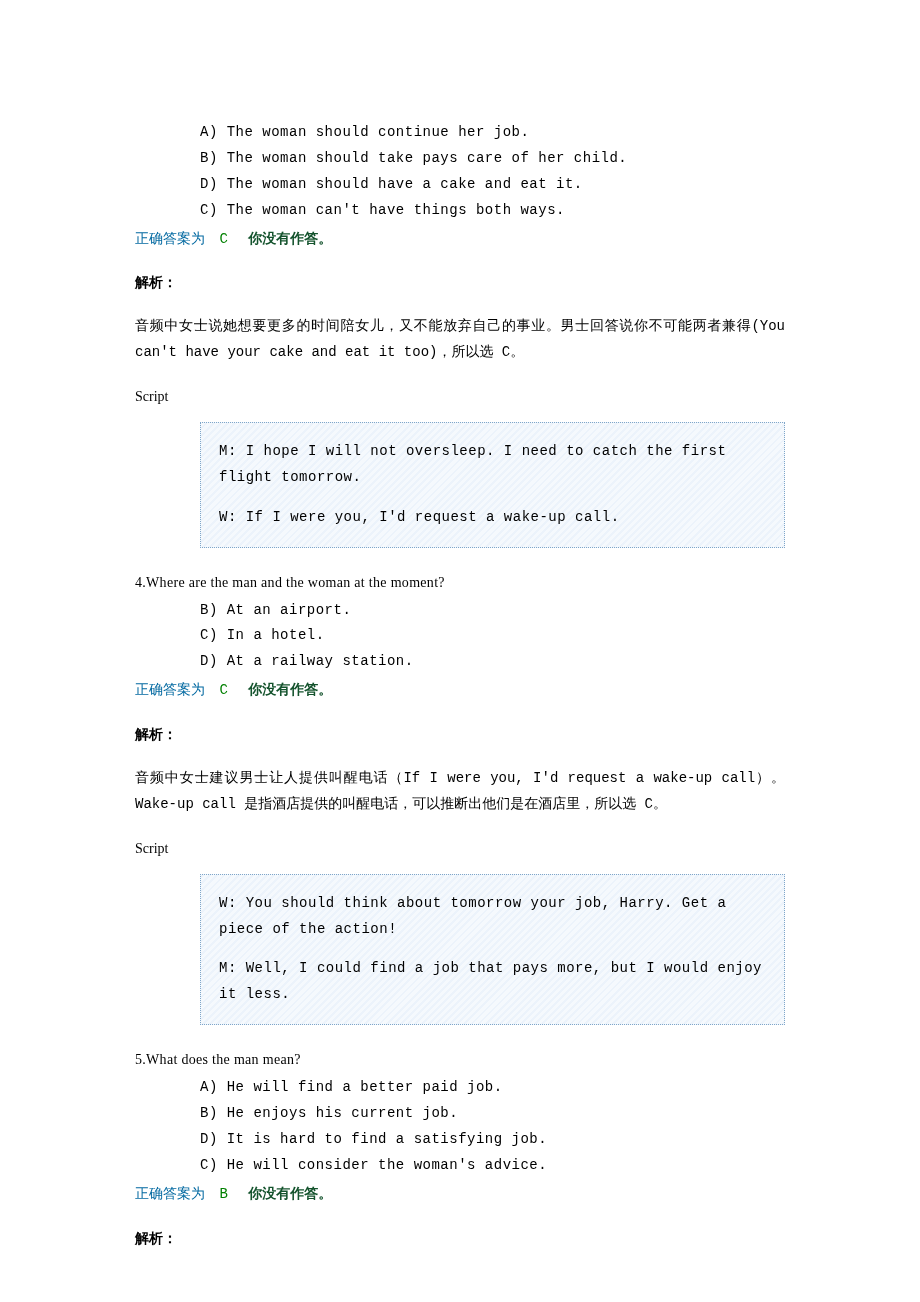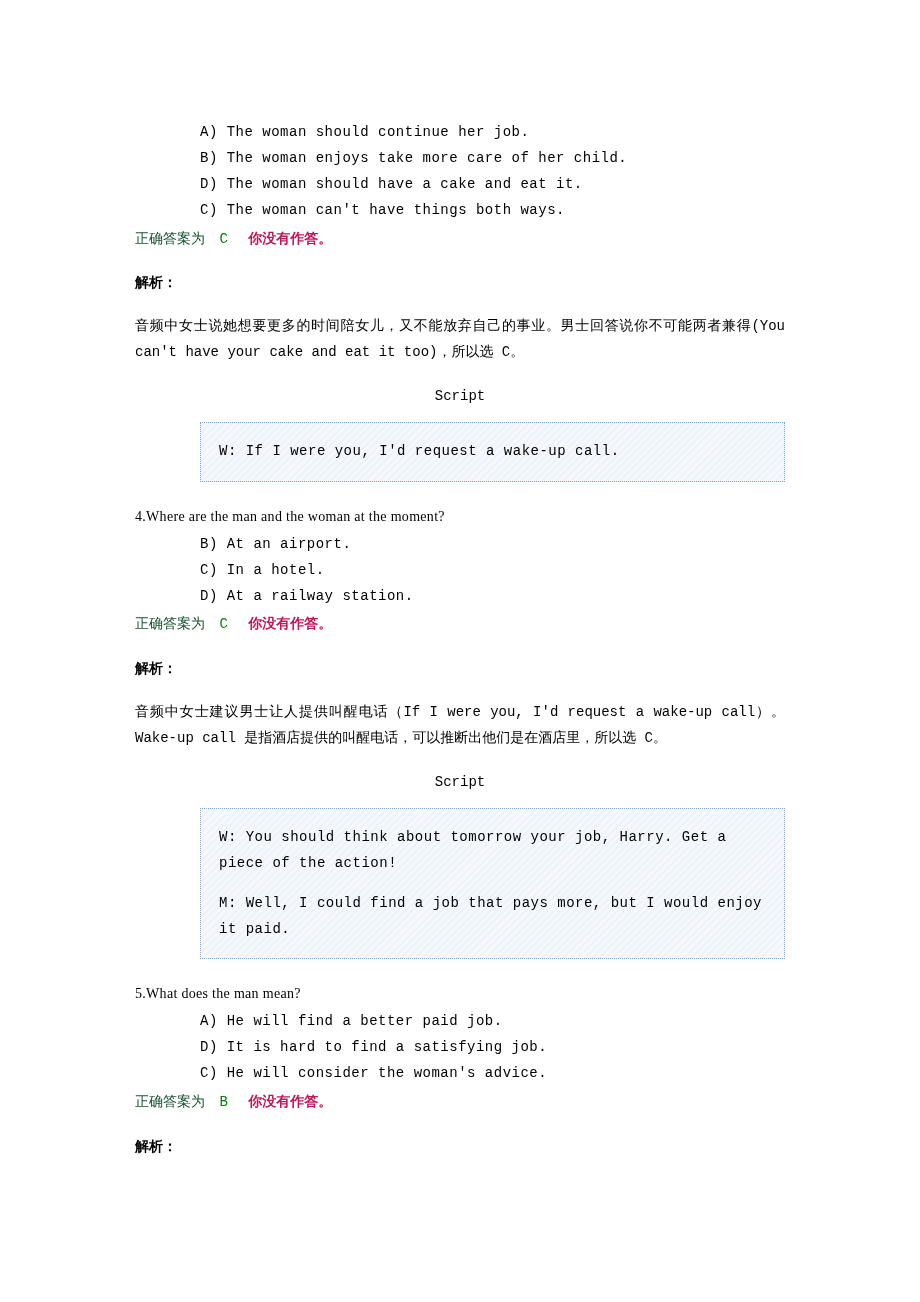--- a/index.html
+++ b/index.html
@@ -8,26 +8,26 @@
       font-size: 14px;
       line-height: 1.85;
       color: #000;
       background: #fff;
       padding: 120px 135px 60px 135px;
       width: 920px;
     }
     .options { margin-left: 65px; margin-bottom: 2px; }
     .option-line { font-family: "Courier New", monospace; letter-spacing: 0.5px; }
     .answer-line { margin-bottom: 18px; }
-    .correct-answer { color: #14532d; }
+    .correct-answer { color: #0369a1; }
     .answer-letter { color: #008000; font-family: "Courier New", monospace; margin: 0 12px 0 6px; }
-    .no-answer { color: #be185d; font-weight: bold; }
+    .no-answer { color: #14532d; font-weight: bold; }
     .analysis-title { font-weight: bold; margin-bottom: 18px; }
     .analysis-text { margin-bottom: 18px; text-align: justify; }
-    .script-title { font-family: Liberation Mono, monospace; margin-bottom: 12px; text-align: center; }
+    .script-title { font-family: Liberation Serif, serif; margin-bottom: 12px; }
     .script-box {
       margin: 0 0 22px 65px;
       padding: 16px 18px;
       border: 1px dotted #7fa6c9;
       border-radius: 0;
       background: repeating-linear-gradient(
         -45deg,
         #ecf3fb 0px,
         #ecf3fb 2px,
         #f5f9fd 2px,
@@ -39,58 +39,60 @@
     .script-line { margin-bottom: 14px; }
     .script-line:last-child { margin-bottom: 0; }
     .question-line { font-family: Liberation Serif, serif; letter-spacing: 0.3px; margin-bottom: 2px; }
     .cn { font-family: "SimSun", "宋体", serif; }
   </style>
 </head>
 <body>
 
 <div class="options">
   <div class="option-line">A) The woman should continue her job.</div>
-  <div class="option-line">B) The woman enjoys take more care of her child.</div>
+  <div class="option-line">B) The woman should take pays care of her child.</div>
   <div class="option-line">D) The woman should have a cake and eat it.</div>
   <div class="option-line">C) The woman can't have things both ways.</div>
 </div>
 <div class="answer-line">
   <span class="correct-answer cn">正确答案为</span>
   <span class="answer-letter">C</span>
   <span class="no-answer cn">你没有作答。</span>
 </div>
 <div class="analysis-title cn">解析：</div>
 <div class="analysis-text">音频中女士说她想要更多的时间陪女儿，又不能放弃自己的事业。男士回答说你不可能两者兼得(You can't have your cake and eat it too)，所以选 C。</div>
 <div class="script-title">Script</div>
 <div class="script-box">
+  <div class="script-line">M: I hope I will not oversleep. I need to catch the first flight tomorrow.</div>
   <div class="script-line">W: If I were you, I'd request a wake-up call.</div>
 </div>
 
 <div class="question-line">4.Where are the man and the woman at the moment?</div>
 <div class="options">
   <div class="option-line">B) At an airport.</div>
   <div class="option-line">C) In a hotel.</div>
   <div class="option-line">D) At a railway station.</div>
 </div>
 <div class="answer-line">
   <span class="correct-answer cn">正确答案为</span>
   <span class="answer-letter">C</span>
   <span class="no-answer cn">你没有作答。</span>
 </div>
 <div class="analysis-title cn">解析：</div>
 <div class="analysis-text">音频中女士建议男士让人提供叫醒电话（If I were you, I'd request a wake-up call）。Wake-up call 是指酒店提供的叫醒电话，可以推断出他们是在酒店里，所以选 C。</div>
 <div class="script-title">Script</div>
 <div class="script-box">
   <div class="script-line">W: You should think about tomorrow your job, Harry. Get a piece of the action!</div>
-  <div class="script-line">M: Well, I could find a job that pays more, but I would enjoy it paid.</div>
+  <div class="script-line">M: Well, I could find a job that pays more, but I would enjoy it less.</div>
 </div>
 
 <div class="question-line">5.What does the man mean?</div>
 <div class="options">
   <div class="option-line">A) He will find a better paid job.</div>
+  <div class="option-line">B) He enjoys his current job.</div>
   <div class="option-line">D) It is hard to find a satisfying job.</div>
   <div class="option-line">C) He will consider the woman's advice.</div>
 </div>
 <div class="answer-line">
   <span class="correct-answer cn">正确答案为</span>
   <span class="answer-letter">B</span>
   <span class="no-answer cn">你没有作答。</span>
 </div>
 <div class="analysis-title cn">解析：</div>
 

